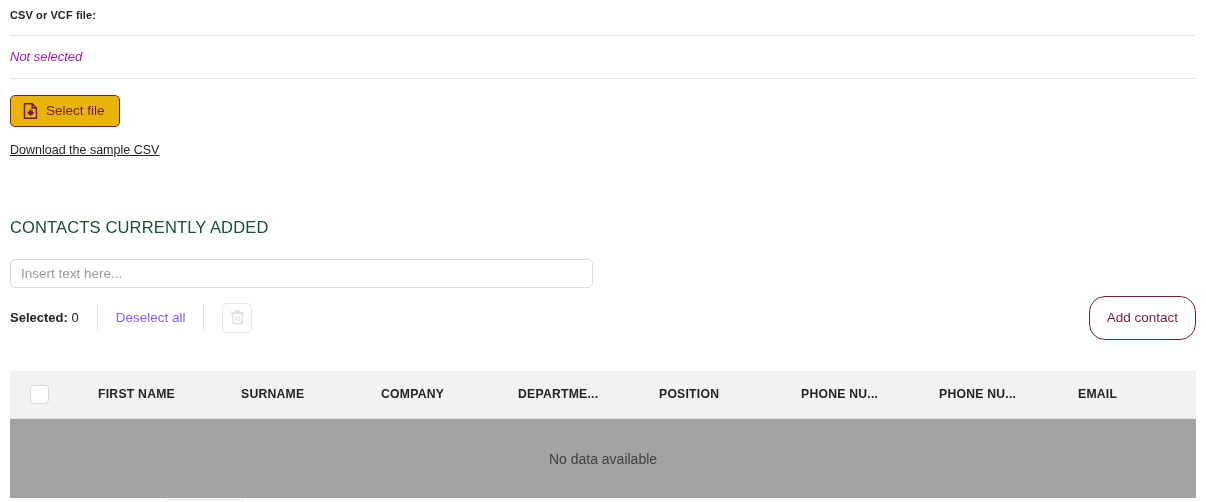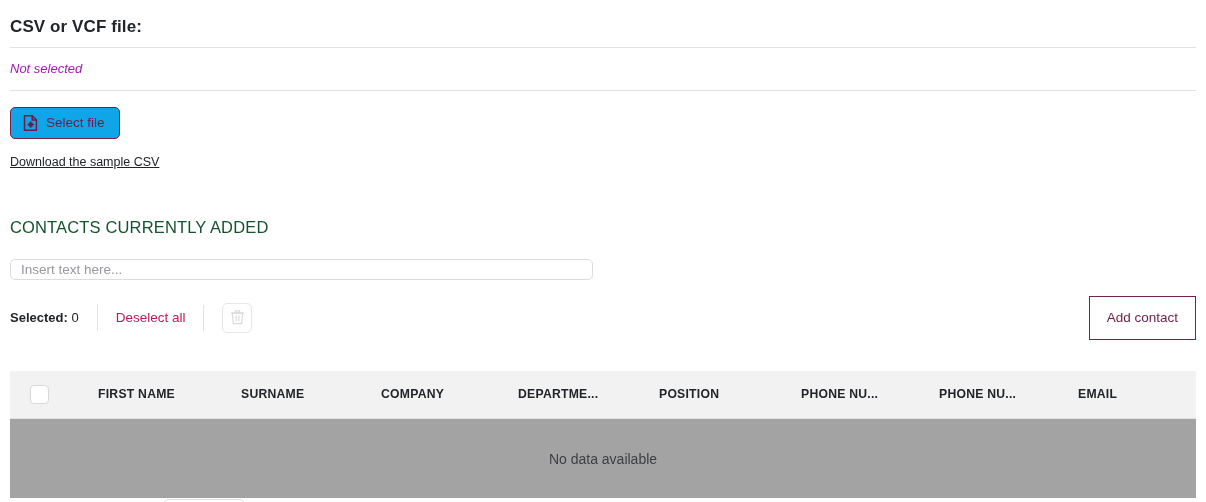--- a/index.html
+++ b/index.html
@@ -24,25 +24,25 @@
   }
 
   
   .upload-block {
     position: absolute;
     left: 10px;
     top: 0;
     width: 1186px;
   }
   .field-label {
-    font-size: 17px;
+    font-size: 11px;
     font-weight: bold;
     color: #212529;
     letter-spacing: 0.1px;
-    padding-top: 20px;
+    padding-top: 8px;
     line-height: 14px;
   }
   .hr {
     border: 0;
     border-top: 1px solid #e2e2e4;
     margin: 0;
     width: 1186px;
   }
   .hr-top { margin-top: 13px; }
   .not-selected {
@@ -51,21 +51,21 @@
     color: #a21caf;
     line-height: 16px;
     padding: 13px 0 13px 0;
   }
   .select-file-btn {
     display: inline-flex;
     align-items: center;
     gap: 8px;
     margin-top: 16px;
     padding: 7px 14px 7px 12px;
-    background: #0ea5e9;
+    background: #eab308;
     border: 1px solid #7a2048;
     border-radius: 5px;
     color: #6b1e45;
     font-size: 13.5px;
     font-family: "Liberation Sans", sans-serif;
     cursor: pointer;
     line-height: 16px;
   }
   .file-plus-icon {
     display: inline-block;
@@ -93,21 +93,21 @@
     color: #14532d;
     letter-spacing: 0.15px;
     line-height: 20px;
   }
 
   .search-input {
     position: absolute;
     left: 10px;
     top: 259px;
     width: 583px;
-    height: 21px;
+    height: 29px;
     box-sizing: border-box;
     padding: 0 10px;
     border: 1px solid #dcdcdf;
     border-radius: 5px;
     background: #ffffff;
     font-family: "Liberation Sans", sans-serif;
     font-size: 13.5px;
     color: #0f766e;
     outline: none;
   }
@@ -135,21 +135,21 @@
   .selected-count b { font-weight: bold; }
   .sep {
     width: 1px;
     height: 26px;
     background: #e2e2e4;
     margin: 0 18px;
     flex: 0 0 auto;
   }
   .deselect-all {
     font-size: 13.5px;
-    color: #be185d;
+    color: #8b5cf6;
     background: transparent;
     border: none;
     padding: 0;
     font-family: "Liberation Sans", sans-serif;
     cursor: default;
     white-space: nowrap;
     line-height: 16px;
   }
   .icon-btn {
     width: 30px;
@@ -163,21 +163,21 @@
     justify-content: center;
     padding: 0;
     cursor: default;
     flex: 0 0 auto;
   }
   .spacer { flex: 1 1 auto; }
   .add-contact-btn {
     padding: 13px 17px;
     background: #ffffff;
     border: 1px solid #7a2048;
-    border-radius: 0;
+    border-radius: 16px;
     color: #6b1e45;
     font-size: 13.5px;
     font-family: "Liberation Sans", sans-serif;
     cursor: pointer;
     line-height: 16px;
     white-space: nowrap;
   }
 
   
   .table-wrap {

